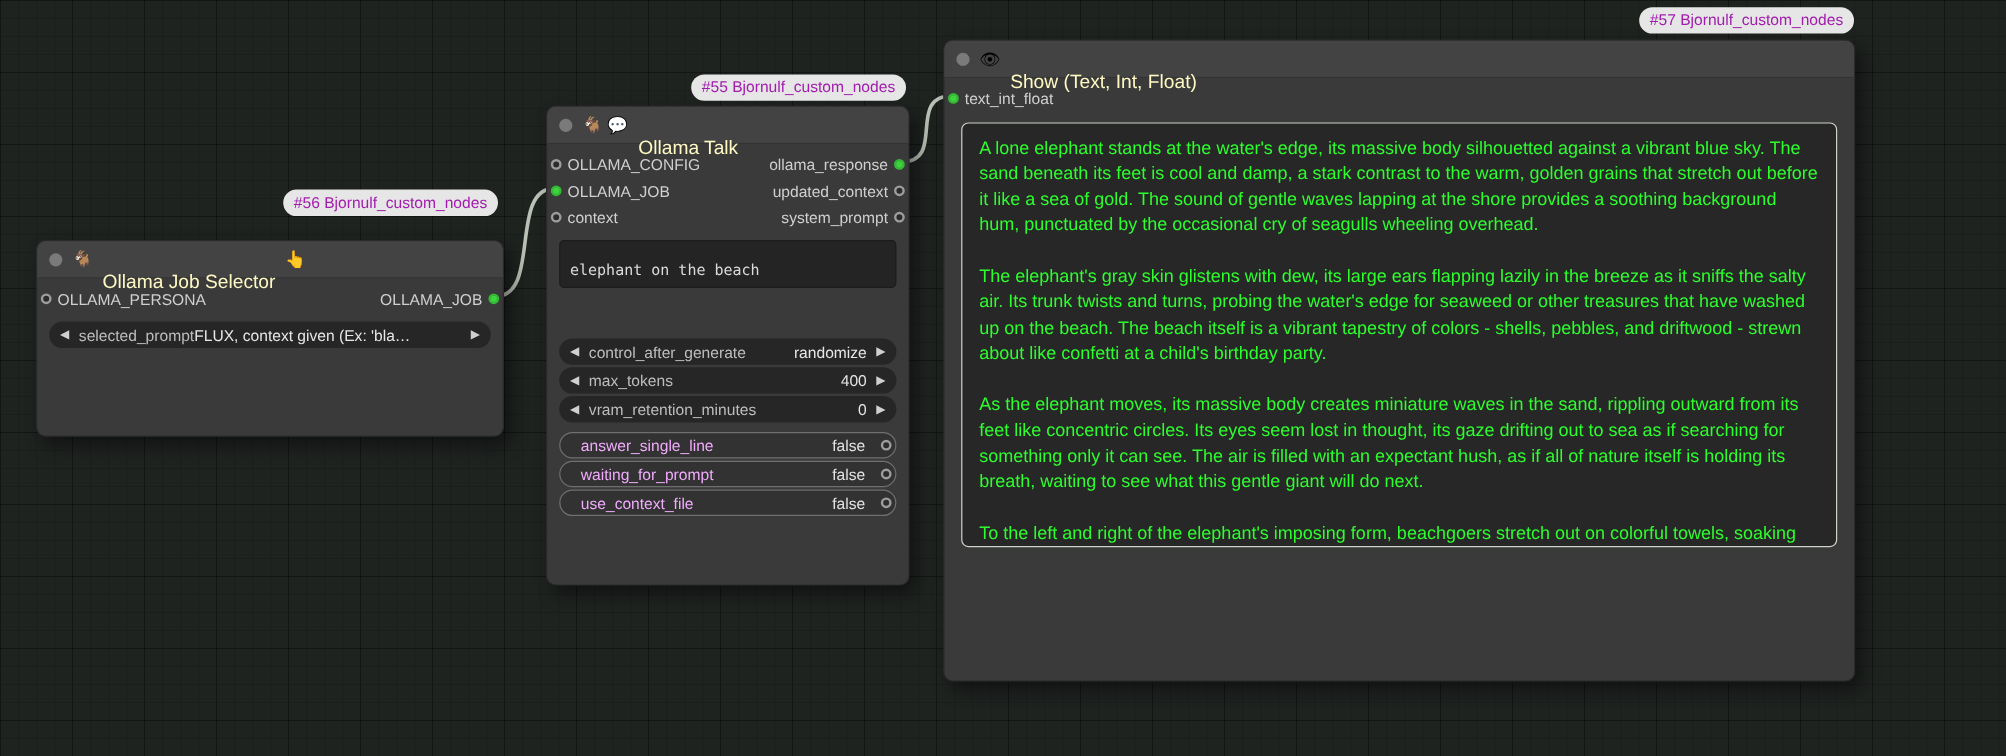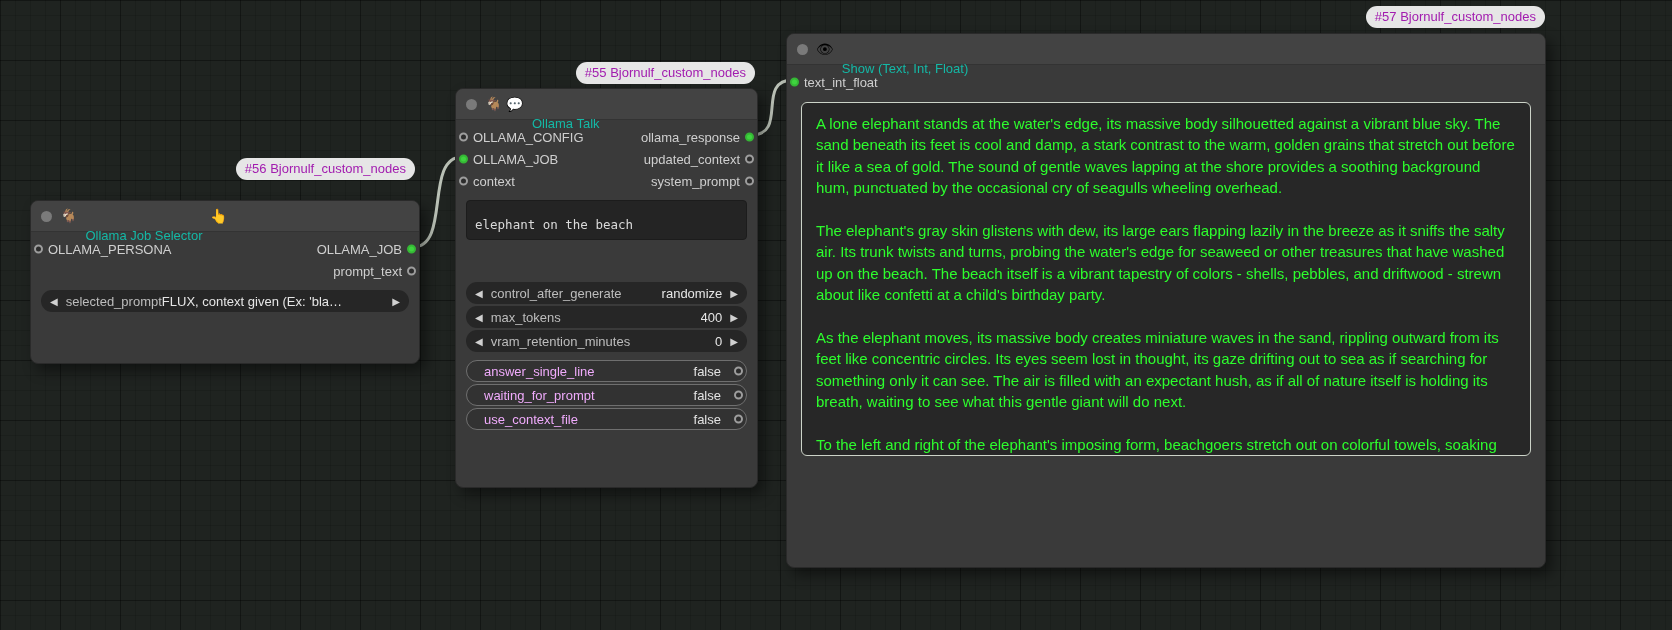--- a/index.html
+++ b/index.html
@@ -38,21 +38,21 @@
   }
   .node-header {
     height:30px; background:#434343;
     border-radius:7px 7px 0 0;
     border-bottom:1px solid #333;
     display:flex; align-items:center; gap:8px;
     padding:0 10px;
   }
   .collapse-dot { width:11px; height:11px; border-radius:50%; background:#7a7a7a; flex:none; }
   .title-icon { font-size:14px; line-height:1; }
-  .node-title { color:#14b8a6; font-size:13px; white-space:nowrap;margin-top:39px; }
+  .node-title { color:#fef9c3; font-size:16px; white-space:nowrap;margin-top:39px; }
 
   .ports { margin-top:6px; }
   .port-row { position:relative; height:22px; display:flex; align-items:center; padding:0 17px; }
   .port {
     position:absolute; width:9px; height:9px; border-radius:50%;
     top:50%; transform:translateY(-50%); box-sizing:border-box;
   }
   .port.in  { left:3px; }
   .port.out { right:3px; }
   .port.gray  { border:2px solid #9d9d9d; background:#2c2c2c; }
@@ -124,24 +124,20 @@
       <span class="node-title">Ollama Job Selector</span>
       <span class="title-icon">👆</span>
     </div>
     <div class="ports">
       <div class="port-row">
         <span class="port in gray"></span>
         <span class="port-label lbl-in">OLLAMA_PERSONA</span>
         <span class="port-label lbl-out">OLLAMA_JOB</span>
         <span class="port out green"></span>
       </div>
-      <div class="port-row">
-        <span class="port-label lbl-out">prompt_text</span>
-        <span class="port out gray"></span>
-      </div>
     </div>
     <div class="widget combo value-left" style="margin-top:8px;">
       <span class="arrow">◀</span>
       <span class="combo-label">selected_prompt</span>
       <span class="combo-value">FLUX, context given (Ex: 'bla…</span>
       <span class="arrow">▶</span>
     </div>
   </div>
 
   <div class="node" style="left:455px; top:88px; width:303px; height:400px;">

